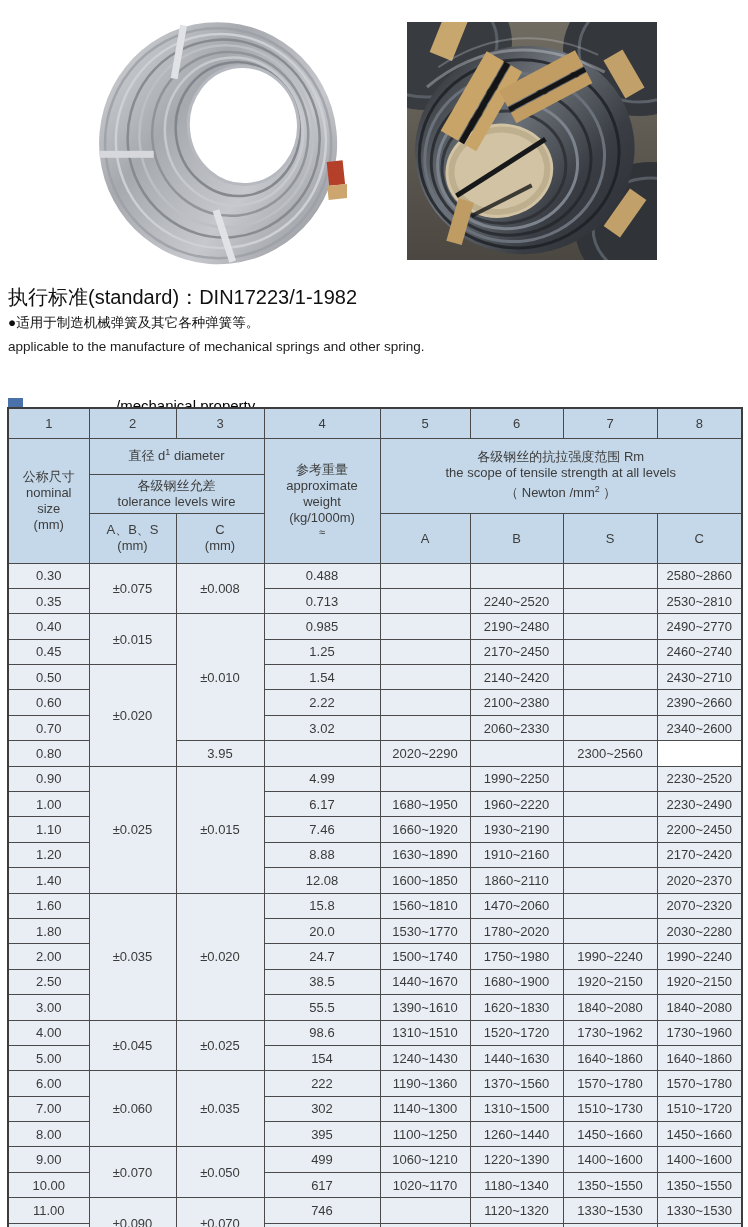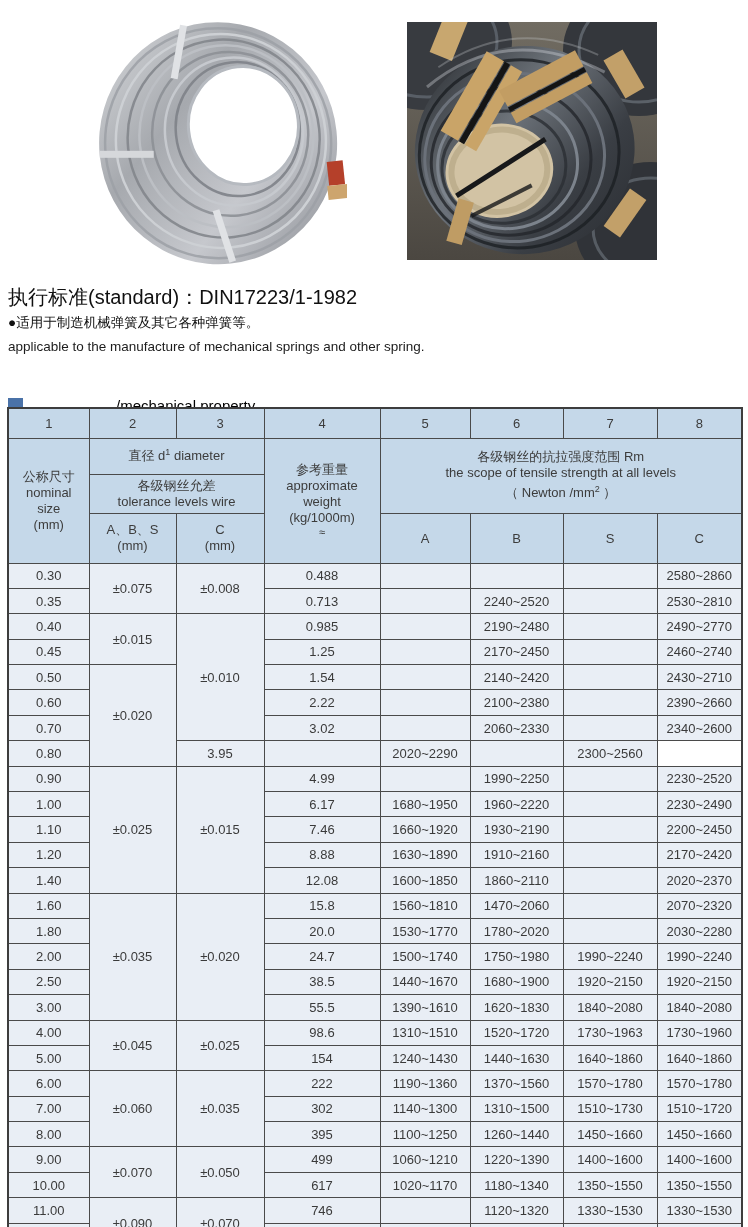--- a/index.html
+++ b/index.html
@@ -353,21 +353,21 @@
           <td>1840~2080</td>
           <td>1840~2080</td>
         </tr>
         <tr>
           <td>4.00</td>
           <td rowspan="2">±0.045</td>
           <td rowspan="2">±0.025</td>
           <td>98.6</td>
           <td>1310~1510</td>
           <td>1520~1720</td>
-          <td>1730~1963</td>
+          <td>1730~1962</td>
           <td>1730~1960</td>
         </tr>
         <tr>
           <td>5.00</td>
           <td>154</td>
           <td>1240~1430</td>
           <td>1440~1630</td>
           <td>1640~1860</td>
           <td>1640~1860</td>
         </tr>

